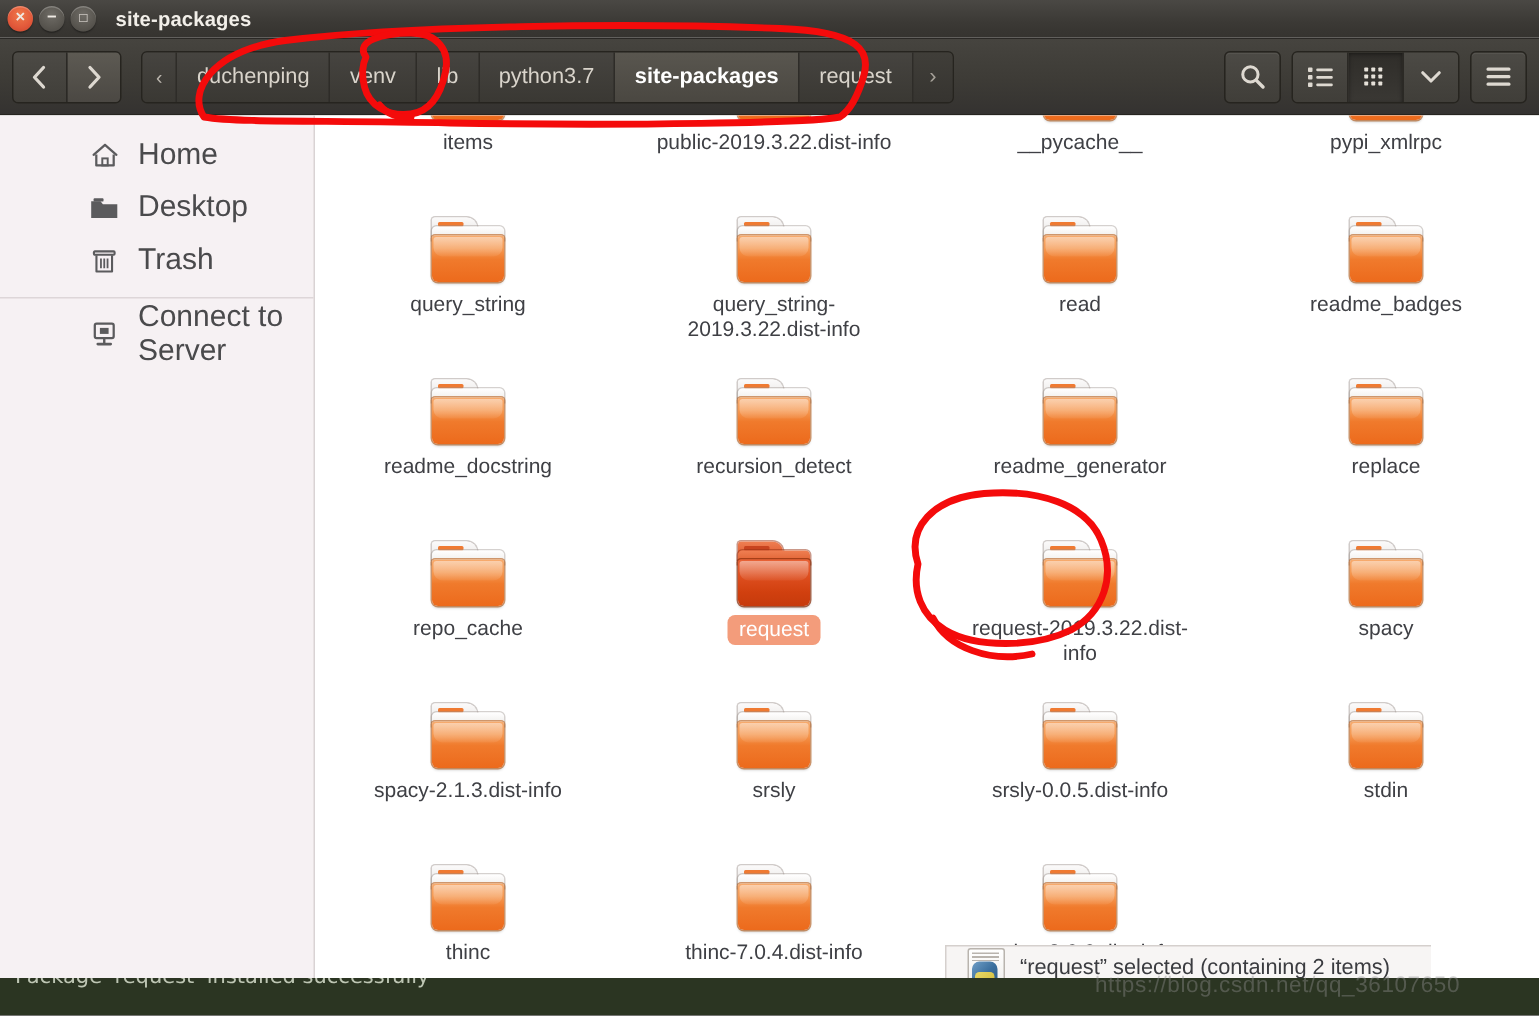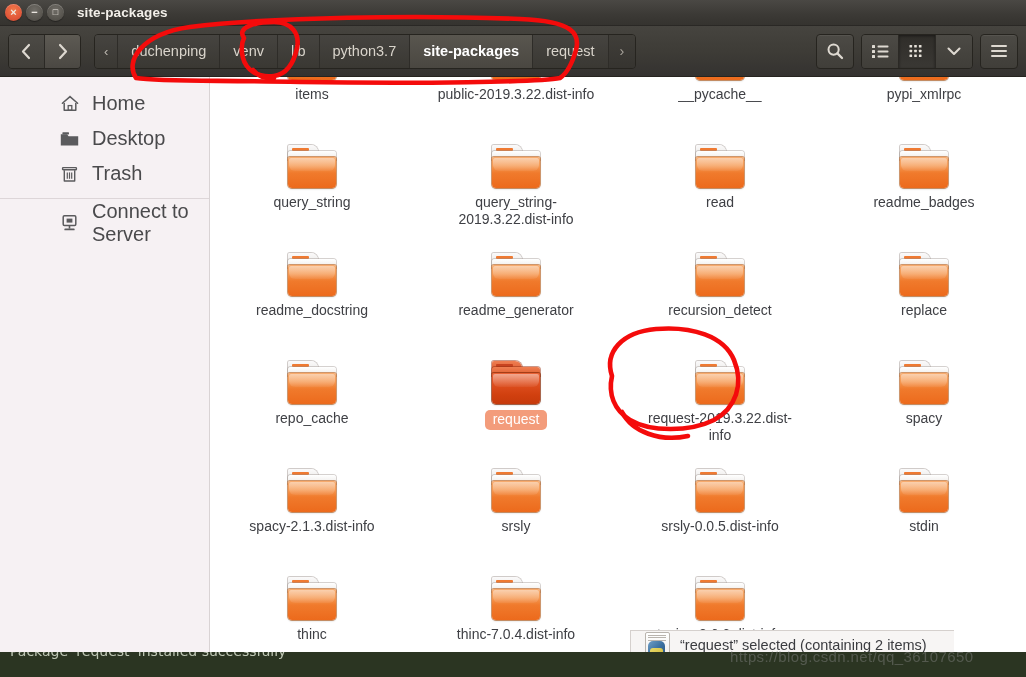--- a/index.html
+++ b/index.html
@@ -645,29 +645,29 @@
               <div class="front"></div>
             </div>
           <div class="flabel">readme_docstring</div>
         </div>
         <div class="cell">
           <div class="ficon">
               <div class="tab"></div>
               <div class="lid"></div>
               <div class="front"></div>
             </div>
+          <div class="flabel">recursion_detect</div>
+        </div>
+        <div class="cell">
+          <div class="ficon">
+              <div class="tab"></div>
+              <div class="lid"></div>
+              <div class="front"></div>
+            </div>
           <div class="flabel">readme_generator</div>
-        </div>
-        <div class="cell">
-          <div class="ficon">
-              <div class="tab"></div>
-              <div class="lid"></div>
-              <div class="front"></div>
-            </div>
-          <div class="flabel">recursion_detect</div>
         </div>
 
         <div class="cell">
           <div class="ficon">
               <div class="tab"></div>
               <div class="lid"></div>
               <div class="front"></div>
             </div>
           <div class="flabel">replace</div>
         </div>

